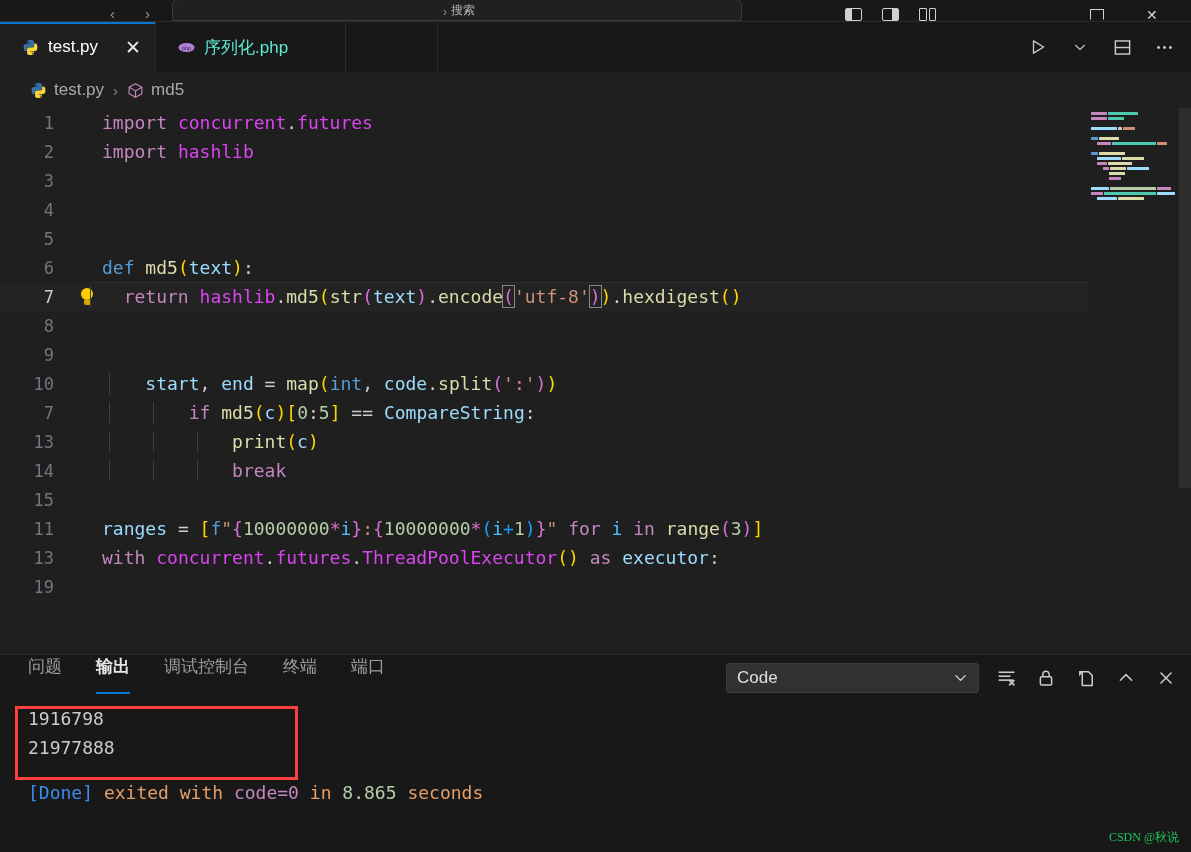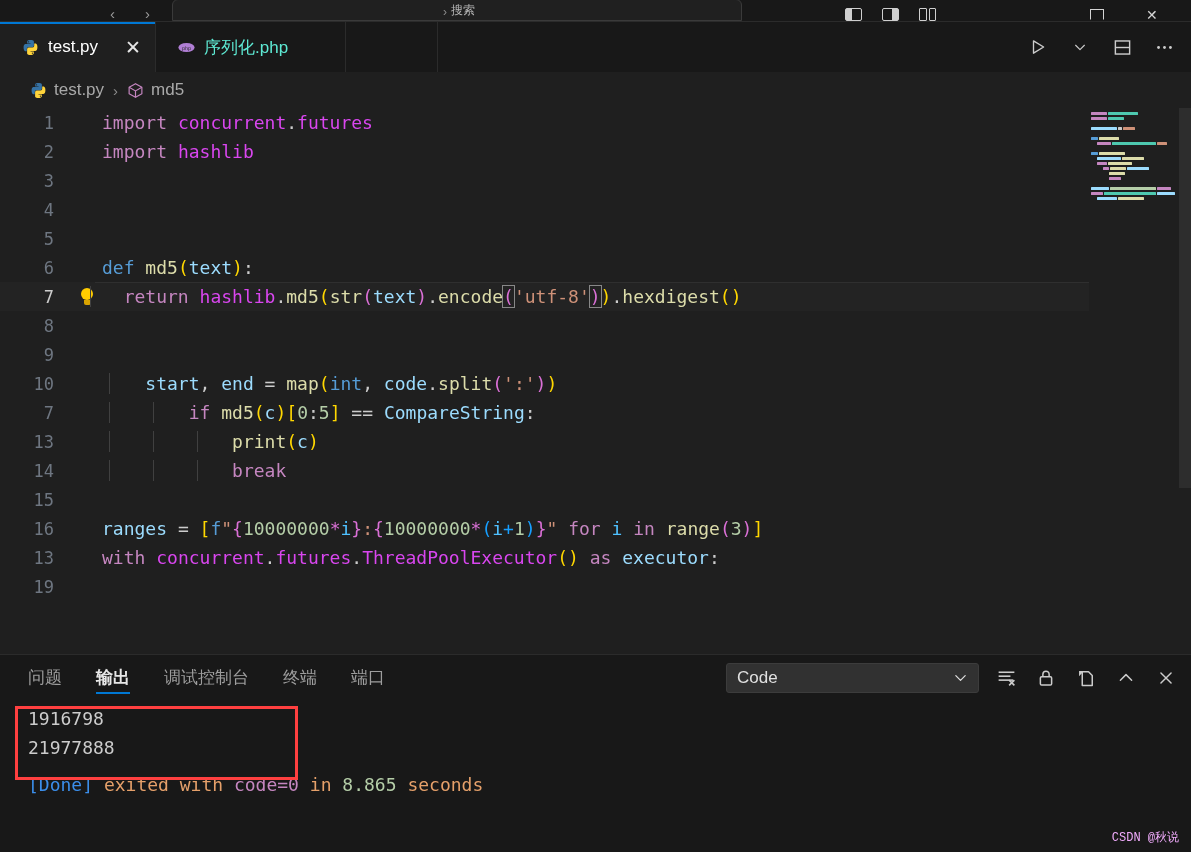--- a/index.html
+++ b/index.html
@@ -137,21 +137,21 @@
   
   .panel {
     position: absolute; top: 654px; left: 0; width: 1191px; height: 198px;
     background: #181818; border-top: 1px solid #2b2b2b;
   }
   .panel-tabs {
     height: 45px; display: flex; align-items: center; padding-left: 28px; gap: 34px;
   }
   .ptab {
     font-size: 17px; color: #9d9d9d; position: relative; height: 45px;
-    display: flex; align-items: center; cursor: pointer; white-space: nowrap; font-family: Liberation Serif, serif;
+    display: flex; cursor: pointer; white-space: nowrap; font-family: Liberation Serif, serif;
   }
   .ptab.active { color: #e7e7e7; font-weight: bold; }
   .ptab.active::after {
     content:""; position: absolute; left: 0; right: 0; bottom: 6px; height: 2px; background: #0078d4;
   }
   .panel-right {
     position: absolute; right: 12px; top: 0; height: 45px; display: flex; align-items: center; gap: 14px;
   }
   .chan-select {
     width: 253px; height: 30px; background: #313131; border: 1px solid #3c3c3c;
@@ -164,29 +164,29 @@
   .panel-body {
     position: absolute; top: 45px; left: 0; right: 0; bottom: 0;
     background: #181818; padding: 4px 0 0 28px;
     font-family: "DejaVu Sans Mono", monospace; font-size: 18px;
   }
   .oline { height: 29px; line-height: 29px; color: #cccccc; white-space: pre; }
   .redbox {
     position: absolute; left: 15px; top: 51px; width: 283px; height: 74px;
     border: 3px solid #ff4040; pointer-events: none;
   }
-  .done-line { margin-top: 8px; }
+  .done-line { margin-top: 16px; }
   .d-blue   { color: #3b8eea; }
   .d-orange { color: #e5a06a; }
   .d-purple { color: #c586c0; }
   .d-green  { color: #b5cea8; }
 
   .watermark {
-    position: absolute; right: 12px; bottom: 6px; color: #f0abfc; font-size: 12px;
-    font-family: Liberation Mono, monospace;
+    position: absolute; right: 12px; bottom: 6px; color: #22c55e; font-size: 12px;
+    font-family: Liberation Serif, serif;
   }
 </style>
 </head>
 <body>
 
 <div id="app">
 
   <div class="titlebar">
     <div class="nav-arrows">
       <span class="nav-arrow">‹</span>
@@ -357,21 +357,21 @@
         <span class="ctext"><span class="iguide" style="left:7px"></span><span class="iguide" style="left:51px"></span><span class="iguide" style="left:95px"></span>            <span class="t-kw">break</span></span>
       </div>
 
       <div class="cline">
         <span class="lnum">15</span>
         <span class="gutter-mark"></span>
         <span class="ctext"></span>
       </div>
 
       <div class="cline">
-        <span class="lnum">16</span>
+        <span class="lnum">11</span>
         <span class="gutter-mark"></span>
         <span class="ctext"><span class="t-var">ranges</span> <span class="t-op">=</span> <span class="t-p1">[</span><span class="t-kw2">f</span><span class="t-str">"</span><span class="t-p2">{</span><span class="t-num">10000000</span><span class="t-p2">*</span><span class="t-self">i</span><span class="t-p2">}</span><span class="t-str">:</span><span class="t-p2">{</span><span class="t-num">10000000</span><span class="t-p2">*</span><span class="t-p3">(</span><span class="t-self">i</span><span class="t-p3">+</span><span class="t-num">1</span><span class="t-p3">)</span><span class="t-p2">}</span><span class="t-str">"</span> <span class="t-kw">for</span> <span class="t-self">i</span> <span class="t-kw">in</span> <span class="t-fn">range</span><span class="t-p2">(</span><span class="t-num">3</span><span class="t-p2">)</span><span class="t-p1">]</span></span>
       </div>
 
       <div class="cline">
         <span class="lnum">13</span>
         <span class="gutter-mark"></span>
         <span class="ctext"><span class="t-kw">with</span> <span class="t-mod">concurrent</span><span class="t-punc">.</span><span class="t-mod">futures</span><span class="t-punc">.</span><span class="t-mod">ThreadPoolExecutor</span><span class="t-p1">()</span> <span class="t-kw">as</span> <span class="t-var">executor</span><span class="t-punc">:</span></span>
       </div>
 

